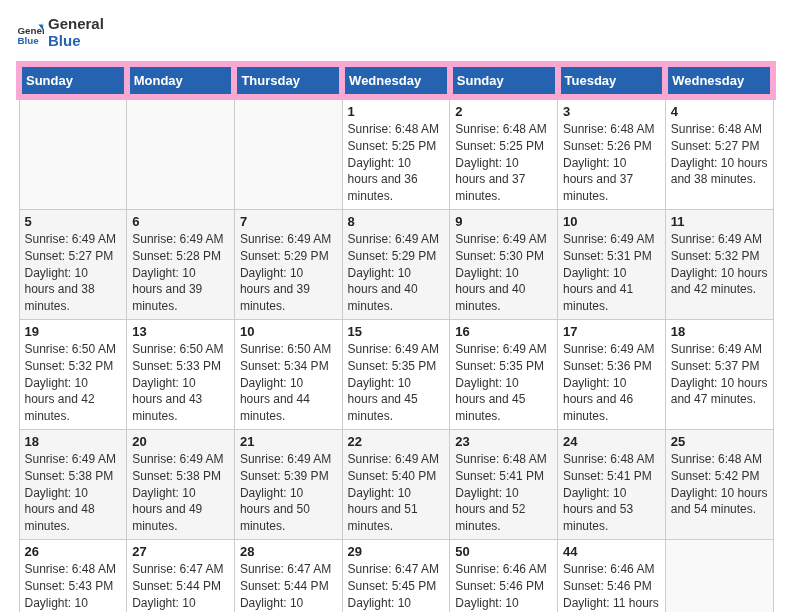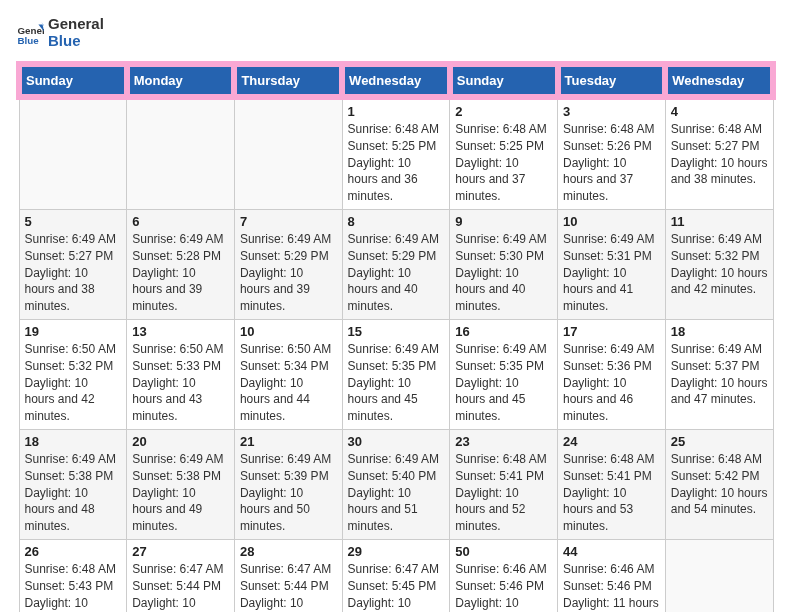--- a/index.html
+++ b/index.html
@@ -242,21 +242,21 @@
 Sunset: 5:38 PM
 Daylight: 10 hours and 49 minutes.</div>
         </td>
         <td>
           <div class="day-number">21</div>
           <div class="day-info" style="white-space: pre-line;">Sunrise: 6:49 AM
 Sunset: 5:39 PM
 Daylight: 10 hours and 50 minutes.</div>
         </td>
         <td>
-          <div class="day-number">30</div>
+          <div class="day-number">22</div>
           <div class="day-info" style="white-space: pre-line;">Sunrise: 6:49 AM
 Sunset: 5:40 PM
 Daylight: 10 hours and 51 minutes.</div>
         </td>
         <td>
           <div class="day-number">23</div>
           <div class="day-info" style="white-space: pre-line;">Sunrise: 6:48 AM
 Sunset: 5:41 PM
 Daylight: 10 hours and 52 minutes.</div>
         </td>

